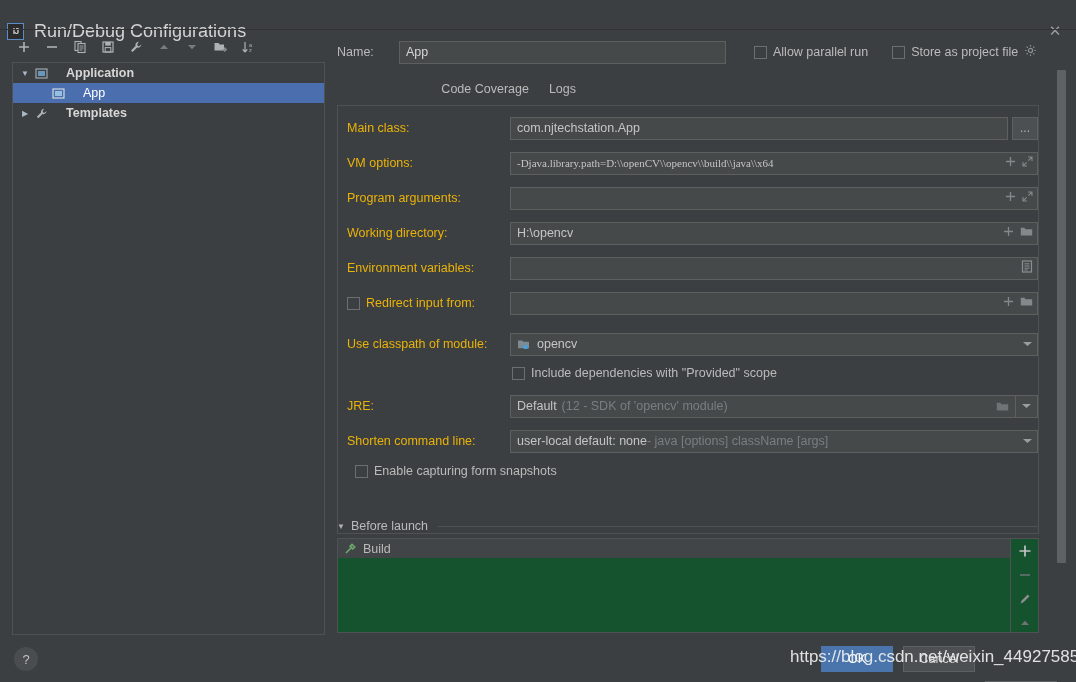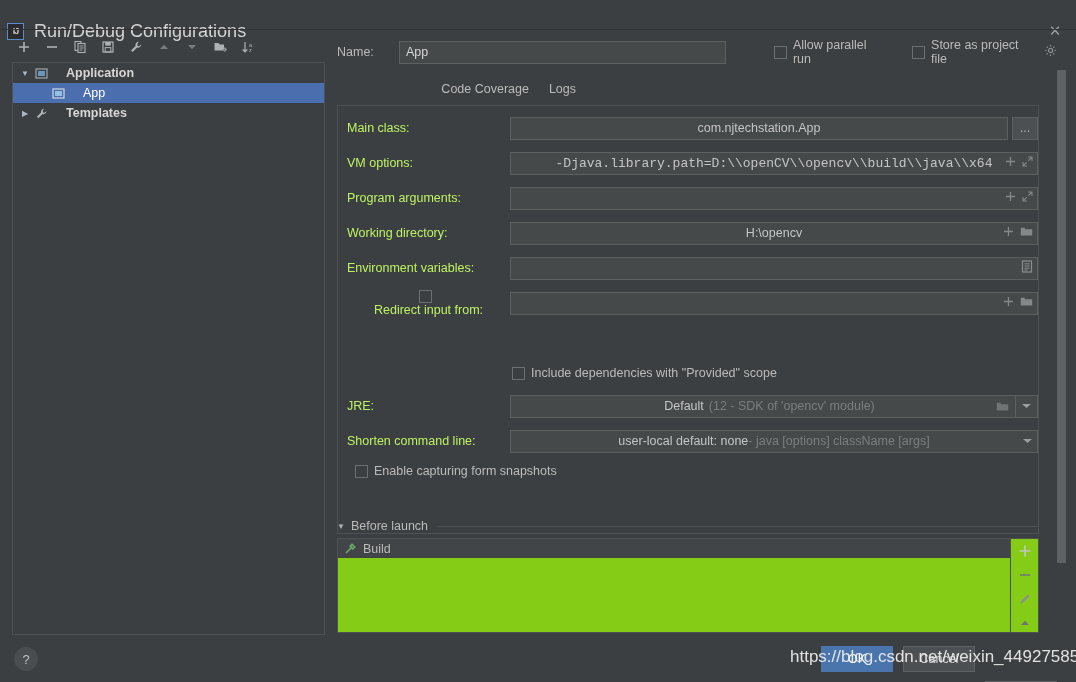--- a/index.html
+++ b/index.html
@@ -126,33 +126,32 @@
   .config-panel {
     position: absolute; left: 0; top: 72px; width: 702px; height: 428px;
     border: 1px solid #4e5254; border-top: none;
     background: #3c3f41;
   }
   .frow {
     position: absolute; left: 0; height: 24px; width: 702px;
     display: flex; align-items: center;
   }
   .flabel {
-    font-size: 12.5px; color: #bef264; width: 172px;
+    font-size: 12.5px; color: #eab308; width: 172px;
     padding-left: 9px; flex: none;
   }
   .fctrl {
     position: relative; height: 23px;
     background: #45494a; border: 1px solid #5e6060;
     display: flex; align-items: center;
     font-size: 12.5px; color: #c5c5c5; padding: 0 6px;
     overflow: hidden;
-    justify-content: center;
   }
   .fctrl .val { white-space: nowrap; overflow: hidden; }
-  .mono { font-family: Liberation Mono, monospace; font-size: 13px; letter-spacing: 0px;}
+  .mono { font-family: Liberation Serif, serif; font-size: 11px; letter-spacing: 0px;}
   .ficons {
     position: absolute; right: 4px; top: 0; height: 21px;
     display: flex; align-items: center; gap: 6px;
   }
   .browse-btn {
     width: 26px; height: 23px; background: #4c5052; border: 1px solid #5e6060;
     display: flex; align-items: center; justify-content: center;
     color: #b0b0b0; font-size: 12px; cursor: pointer; margin-left: 4px;
   }
   .combo-arrow {
@@ -172,21 +171,21 @@
   .bl-header {
     position: absolute; left: 0; top: 484px; width: 702px; height: 16px;
     display: flex; align-items: center; font-size: 12.5px;
   }
   .bl-header .tri { font-size: 8px; margin-right: 6px; color: #b0b0b0; }
   .bl-line {
     flex: 1; height: 1px; background: #4e5254; margin-left: 10px;
   }
   .bl-panel {
     position: absolute; left: 0; top: 504px; width: 702px; height: 95px;
-    border: 1px solid #4e5254; background: #84cc16;
+    border: 1px solid #4e5254; background: #14532d;
   }
   .bl-item {
     height: 19px; display: flex; align-items: center;
     font-size: 12.5px; padding-left: 6px; background: #424547; cursor: pointer;
   }
   .bl-side {
     position: absolute; right: 0; top: 0; width: 28px; height: 93px;
     border-left: 1px solid #4e5254;
     display: flex; flex-direction: column; align-items: center; padding-top: 3px; gap: 7px;
   }
@@ -325,21 +324,21 @@
       <span class="tlabel">Templates</span>
     </div>
 
   </div>
 
   <div class="right-area">
 
     <div class="namerow">
       <span class="name-label">Name:</span>
       <input class="name-input" type="text" value="App" style="">
-      <div class="cb-wrap" style="margin-left:48px;">
+      <div class="cb-wrap" style="margin-left:28px;">
         <span class="cbox"></span>
         <span>Allow parallel run</span>
       </div>
       <div class="cb-wrap" style="margin-left:24px;">
         <span class="cbox"></span>
         <span>Store as project file</span>
       </div>
       <span class="gear-icon">
         <svg width="13" height="13" viewBox="0 0 14 14">
           <circle cx="7" cy="7" r="2.2" fill="none" stroke="#8d9193" stroke-width="1.3"></circle>
@@ -431,41 +430,60 @@
               <svg width="12" height="13" viewBox="0 0 12 13">
                 <rect x="1.5" y="1" width="9" height="11" fill="none" stroke="#8b8f91" stroke-width="1.2"></rect>
                 <path d="M3.5 3.8h5M3.5 6h5M3.5 8.2h5M3.5 10h3" stroke="#8b8f91" stroke-width="1"></path>
               </svg>
             </span>
           </span>
         </div>
       </div>
 
       <div class="frow" style="top:185px;">
-        <span class="flabel" style="display:flex;align-items:center;flex-direction:column;">
+        <span class="flabel" style="display:flex;align-items:center;">
           <span class="cbox"></span>
           <span>Redirect input from:</span>
         </span>
         <div class="fctrl" style="width:528px;">
           <span class="val"></span>
           <span class="ficons">
             <span>
               <svg width="11" height="11" viewBox="0 0 11 11">
                   <path d="M5.5 1v9M1 5.5h9" stroke="#84888a" stroke-width="1.3"></path>
                 </svg>
             </span>
             <span>
               <svg width="13" height="11" viewBox="0 0 13 11">
                 <path d="M0.8 1.8h3.6l1 1.4h6.8v6.2H0.8z" fill="#84888a"></path>
               </svg>
             </span>
           </span>
         </div>
       </div>
 
+      <div class="frow" style="top:226px;">
+        <span class="flabel">Use classpath of module:</span>
+        <div class="fctrl" style="width:528px;">
+          <span style="margin-right:6px;display:flex;">
+            <svg width="14" height="13" viewBox="0 0 14 13">
+              <path d="M1 2.5h4.4l1 1.3H12v6.4H1z" fill="#7d8a93"></path>
+              <rect x="6.6" y="7" width="4" height="4" fill="#4a9fd8"></rect>
+            </svg>
+          </span>
+          <span class="val">opencv</span>
+          <span class="ficons">
+            <span class="combo-arrow">
+              <svg width="11" height="8" viewBox="0 0 11 8">
+                  <path d="M1 2l4.5 4L10 2z" fill="#9a9e9f"></path>
+                </svg>
+            </span>
+          </span>
+        </div>
+      </div>
 
       <div class="inline-cb" style="left:174px; top:260px;">
         <span class="cbox"></span>
         <span>Include dependencies with "Provided" scope</span>
       </div>
 
       <div class="frow" style="top:288px;">
         <span class="flabel">JRE:</span>
         <div class="fctrl" style="width:528px;padding-right:15px;">
           <span class="val">Default</span>

